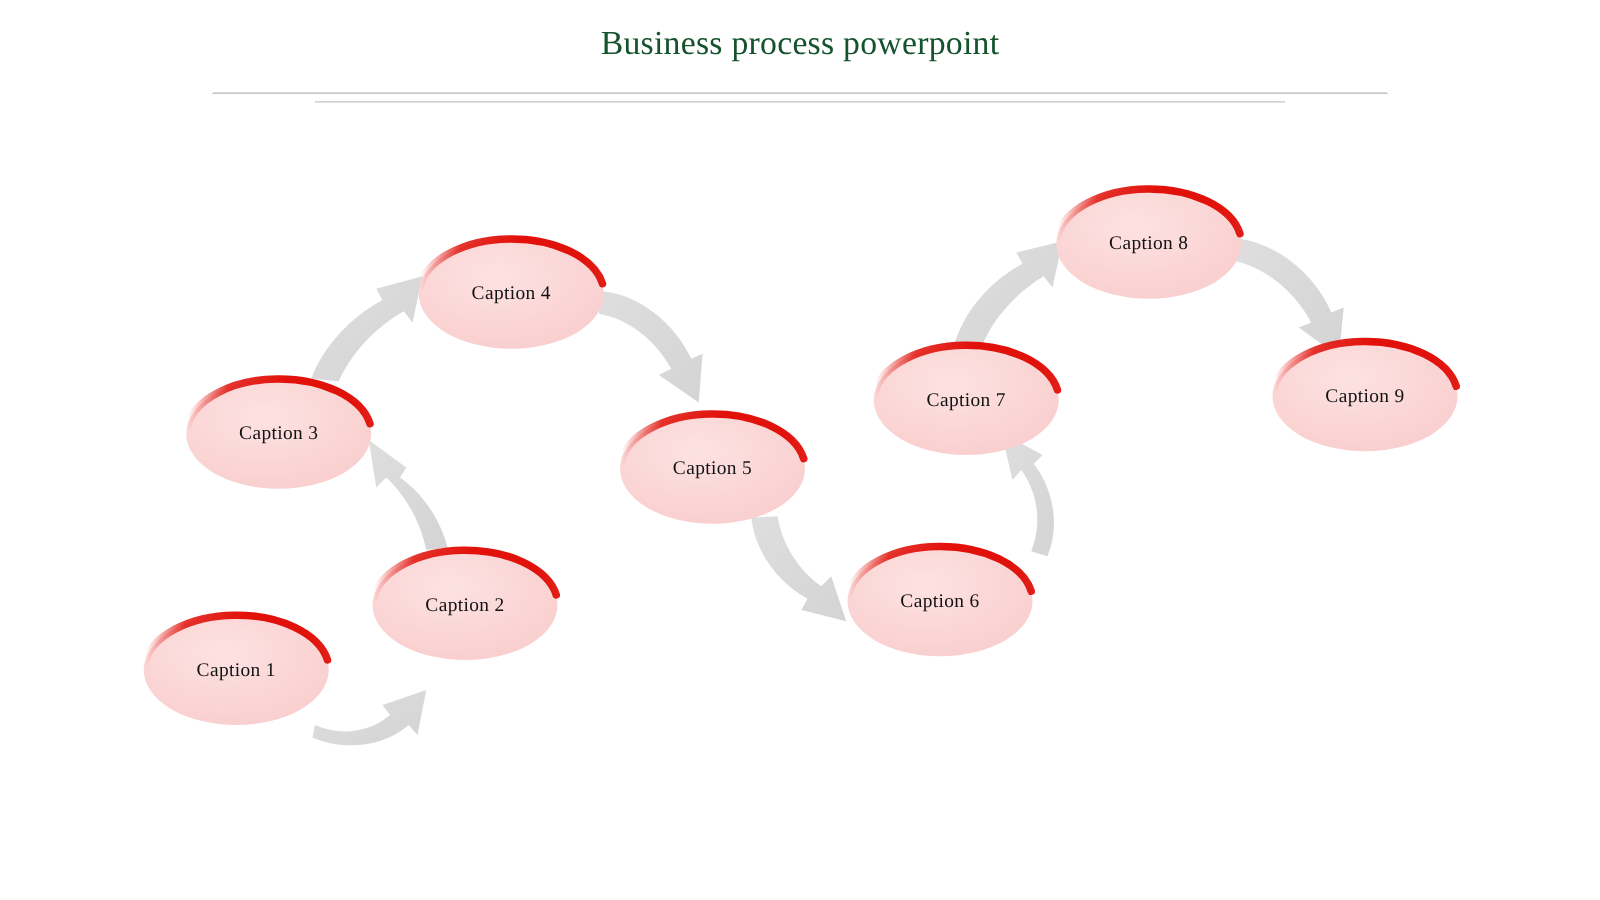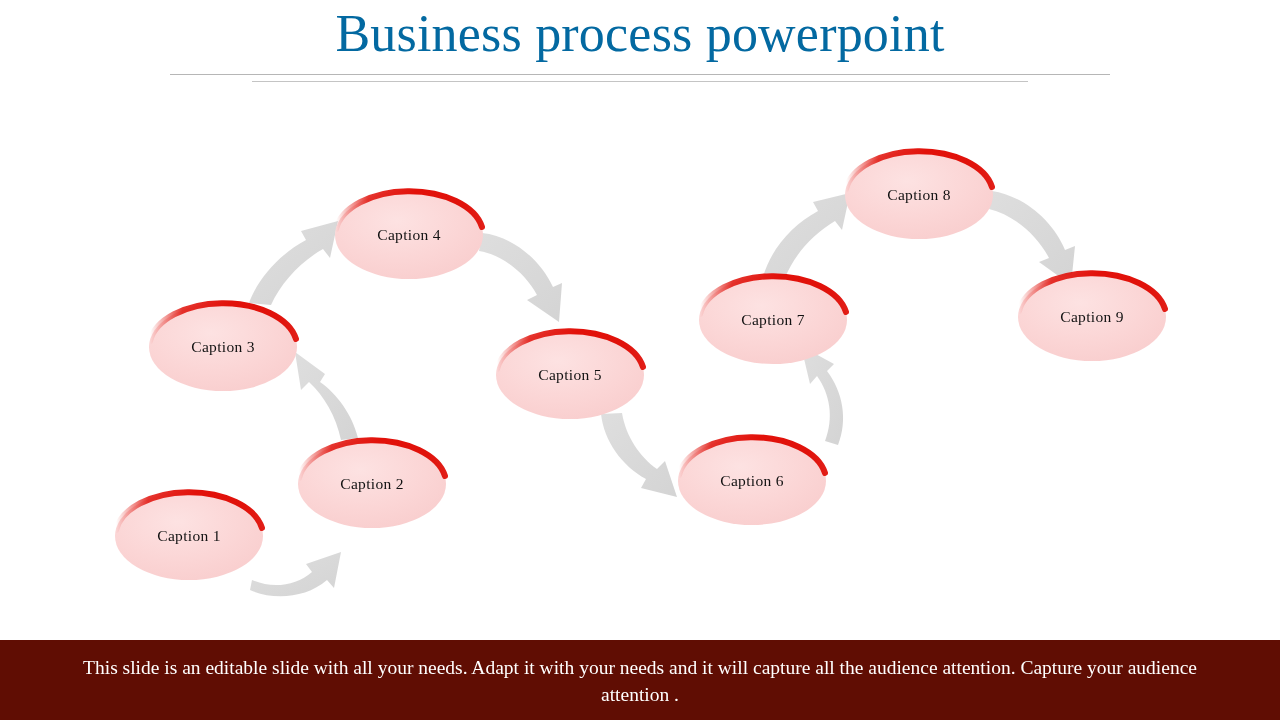--- a/index.html
+++ b/index.html
@@ -30,23 +30,23 @@
     width: 1280px;
     height: 90px;
   }
   #page-title {
     position: absolute;
     left: 0;
     top: 8px;
     width: 1280px;
     text-align: center;
     font-family: "Liberation Serif", "DejaVu Serif", serif;
-    font-size: 52px;
+    font-size: 27px;
     font-weight: 400;
-    color: #0369a1;
+    color: #14532d;
     letter-spacing: 0.2px;
     line-height: 52px;
     white-space: nowrap;
   }
   #title-rule-top {
     position: absolute;
     left: 170px;
     top: 74px;
     width: 940px;
     height: 1px;
@@ -257,17 +257,14 @@
 
         <g>
           <ellipse cx="1092" cy="317" rx="74" ry="44" fill="url(#nodeFill)"></ellipse>
           <path d="M1019,311 A74,44 0 0 1 1165,309" fill="none" stroke="url(#rimFadeL)" stroke-width="6" stroke-linecap="round"></path>
           <text class="node-label" x="1092" y="318">Caption 9</text>
         </g>
       </g>
     </svg>
   </div>
 
-  <div id="footer-bar">
-    <div id="footer-text">This slide is an editable slide with all your needs. Adapt it with your needs and it will capture all the audience attention. Capture your audience attention .</div>
-  </div>
 
 </div>
 
 </body></html>

